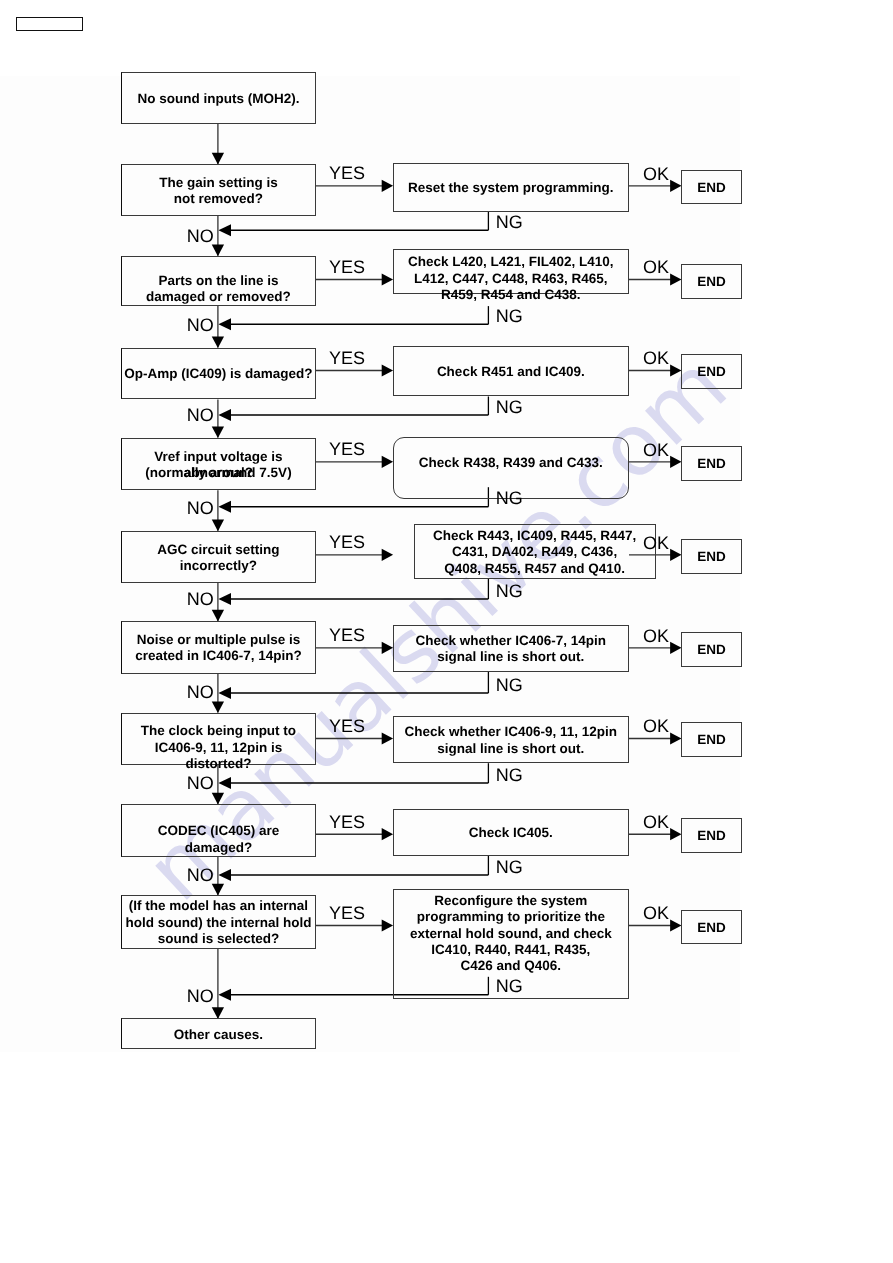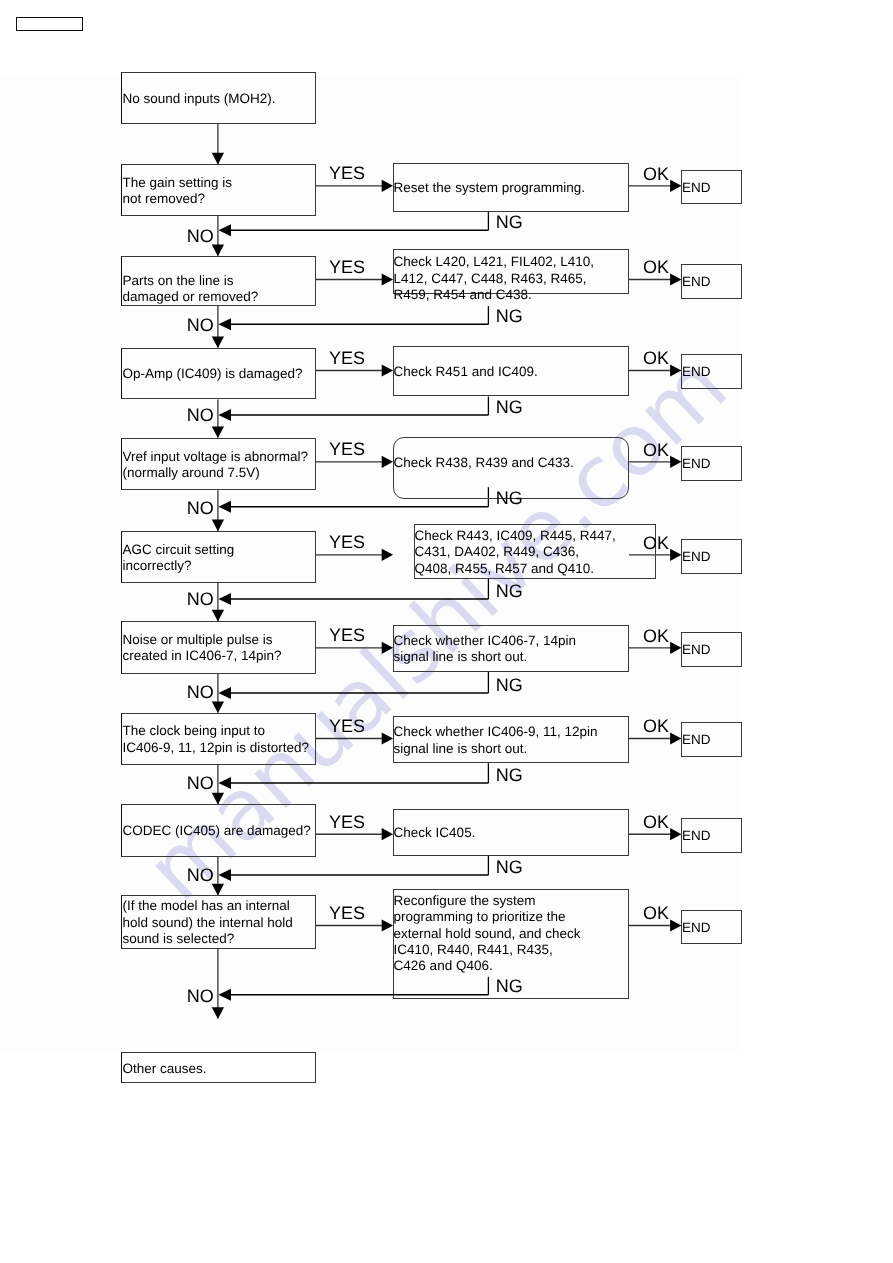--- a/index.html
+++ b/index.html
@@ -7,21 +7,21 @@
   body{width:893px;height:1263px;position:relative;overflow:hidden;
        font-family:"Liberation Sans",sans-serif;color:#000;
        -webkit-font-smoothing:antialiased;text-rendering:geometricPrecision;}
   #page{position:absolute;left:0;top:0;width:893px;height:1263px;filter:opacity(100%);}
   .scan{position:absolute;left:0;top:76px;width:740px;height:976px;background:#fdfdfd;}
   .wm{position:absolute;font-family:"DejaVu Sans",sans-serif;color:#dadaf0;
       font-size:85px;line-height:85px;white-space:nowrap;transform:rotate(-42.9deg);
       transform-origin:0 0;pointer-events:none;}
   .box{position:absolute;box-sizing:border-box;border:1.25px solid #3a3a3a;background:transparent;}
   .box.dark-left{border-left-color:#0d0d0d;}
-  .boxtext{position:absolute;left:0;right:0;font-size:13.5px;}
+  .boxtext{position:absolute;left:0;right:0;text-align:center;font-size:13.5px;font-weight:bold;}
   .tline{height:16.35px;line-height:16.35px;}
   .hdrbox{position:absolute;box-sizing:border-box;border:1.6px solid #111;}
   .lbl{position:absolute;font-size:18px;line-height:13.5px;white-space:nowrap;text-align:center;}
   svg.wires{position:absolute;left:0;top:0;width:893px;height:1263px;overflow:visible;}
 </style>
 </head>
 <body>
 
 <div id="page">
   <div class="scan"></div>
@@ -300,19 +300,19 @@
       </div>
       <div class="box" style="left: 681px; top: 909.75px; width: 61px; height: 34.5px;">
         <div class="boxtext" style="top: 9.075px;">
           <div class="tline">END</div>
         </div>
       </div>
       <div class="lbl" style="left: 329px; top: 907.1px;">YES</div>
       <div class="lbl" style="left: 642.9px; top: 907.2px;">OK</div>
       <div class="lbl" style="left: 495.7px; top: 980.3px;">NG</div>
       <div class="lbl" style="left: 186.7px; top: 989.9px;">NO</div>
-      <div class="box dark-left" style="left: 121.4px; top: 1018.4px; width: 194.2px; height: 30.6px; margin-top: 34px;">
+      <div class="box dark-left" style="left: 121.4px; top: 1018.4px; width: 194.2px; height: 30.6px;">
         <div class="boxtext" style="top: 7.125px;">
           <div class="tline">Other causes.</div>
         </div>
       </div>
     </div>
 </div>
 
 </body></html>

